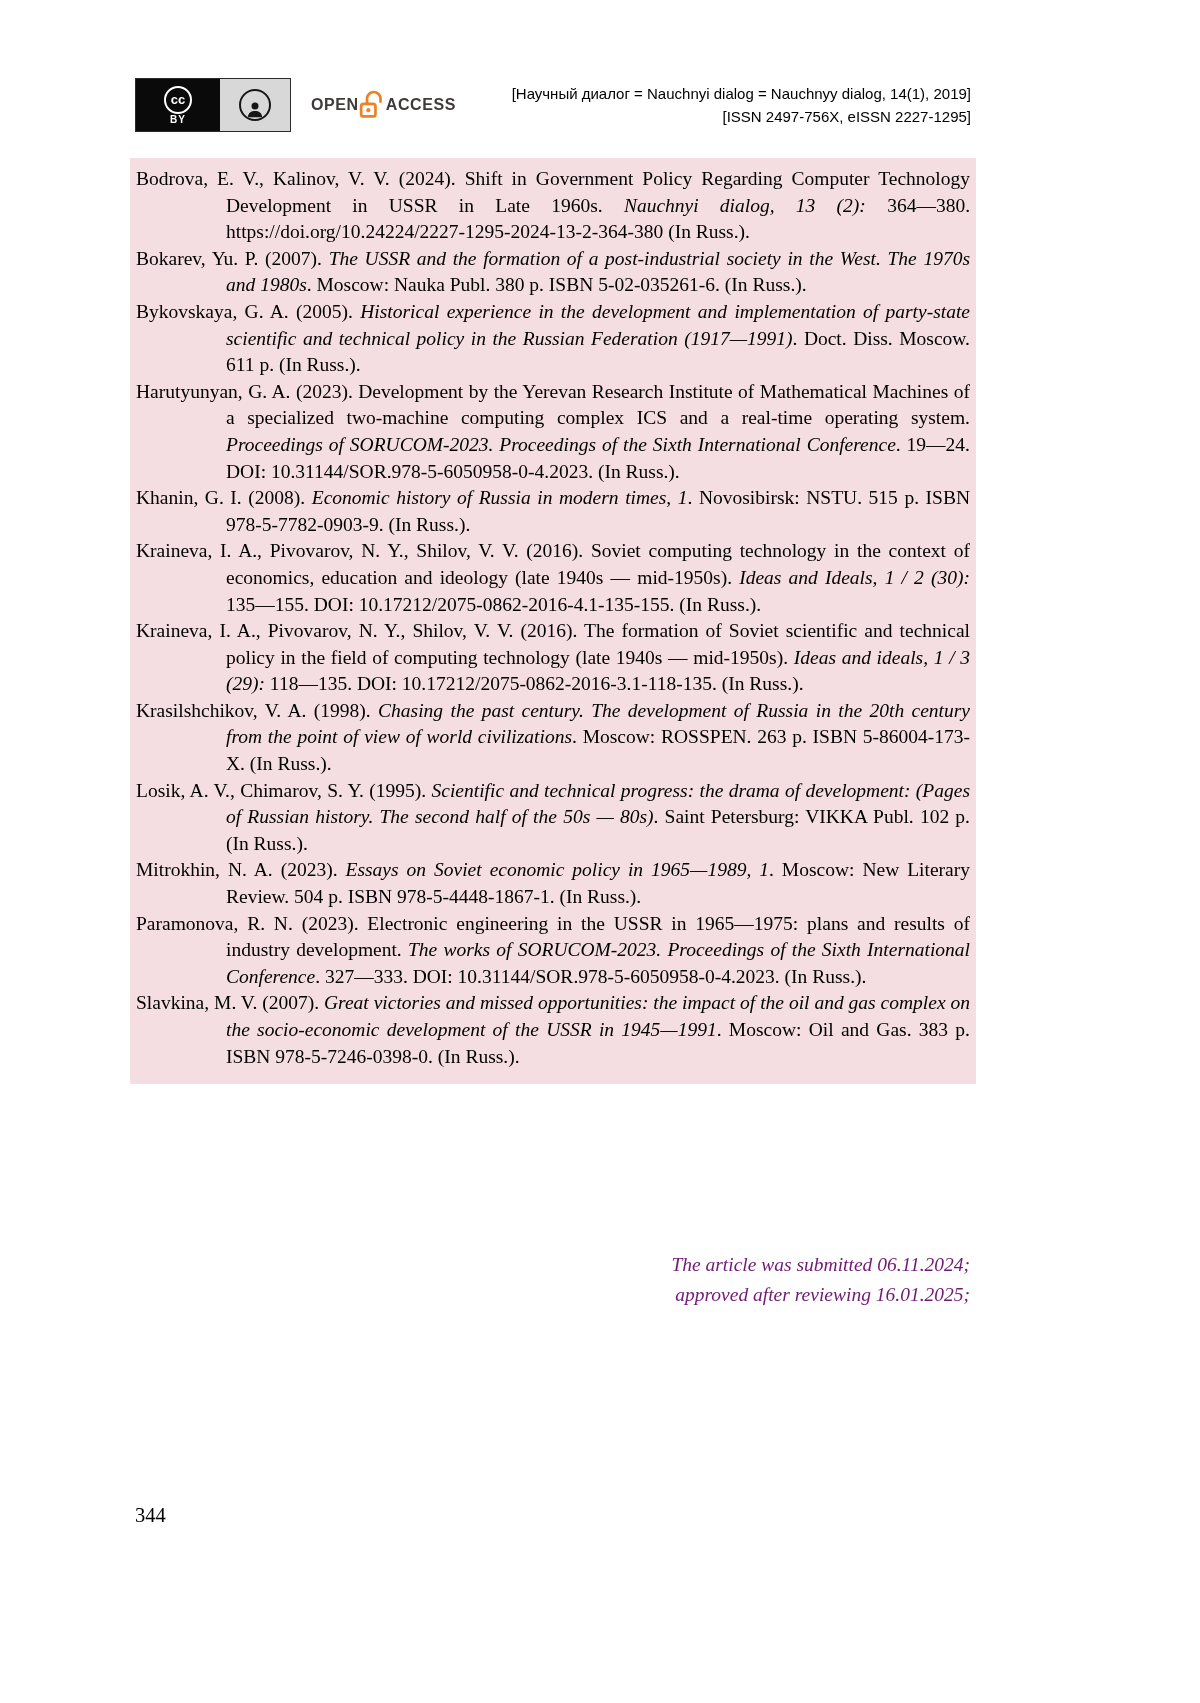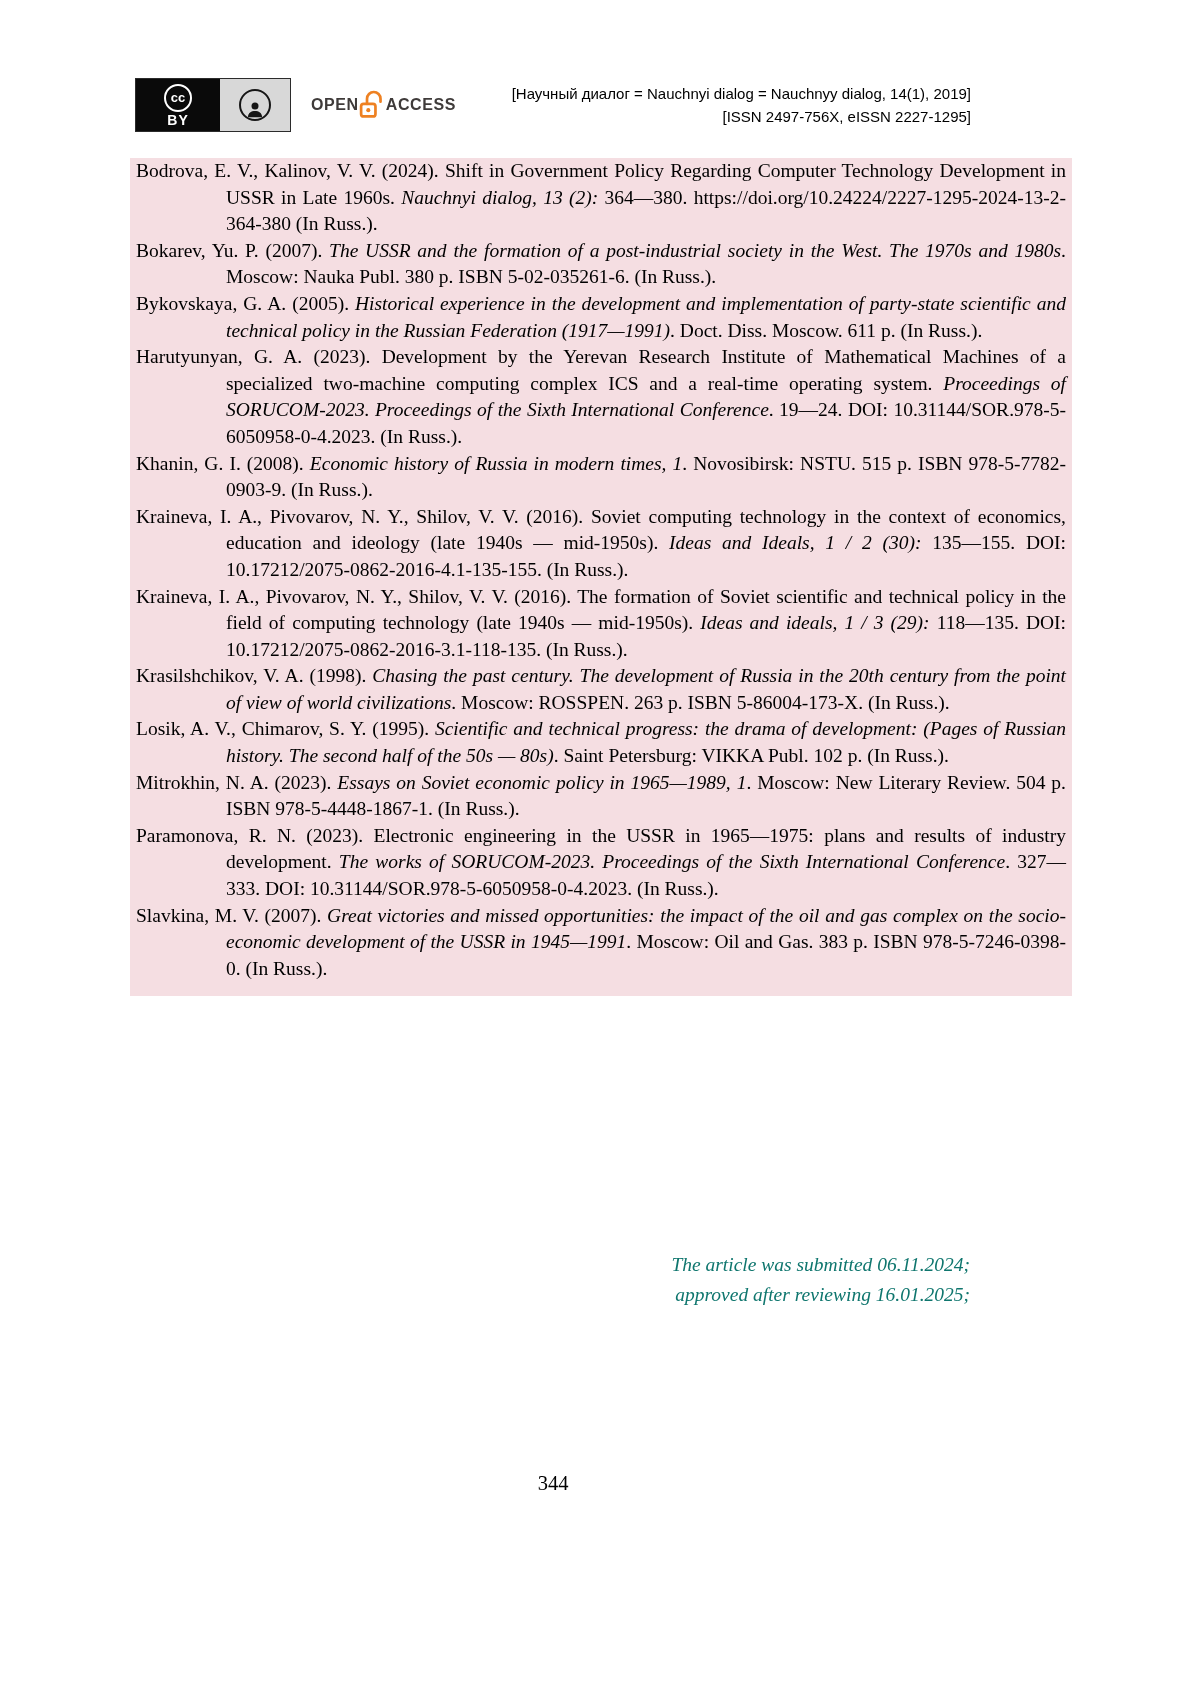--- a/index.html
+++ b/index.html
@@ -26,21 +26,21 @@
     display: flex; flex-direction: column; align-items: center; justify-content: center; gap: 1px;
   }
   .cc-circle {
     width: 28px; height: 28px; border: 2.5px solid #fff; border-radius: 50%;
     display: flex; align-items: center; justify-content: center;
     color: #fff; font-family: "Liberation Sans", sans-serif; font-weight: bold; font-size: 13px;
     line-height: 1;
   }
   .cc-by-label {
     color: #fff; font-family: "Liberation Sans", sans-serif;
-    font-weight: bold; font-size: 14px; letter-spacing: 1px; line-height: 1;
+    font-weight: bold; font-size: 10px; letter-spacing: 1px; line-height: 1;
   }
   .cc-right {
     flex: 1; background: #d8d8d8; display: flex; align-items: center; justify-content: center;
   }
   .person-circle {
     width: 32px; height: 32px; border: 2.5px solid #161616; border-radius: 50%;
     display: flex; align-items: flex-end; justify-content: center; overflow: hidden; background: #d8d8d8;
   }
 
   .oa-logo { display: flex; align-items: center; gap: 0; }
@@ -51,43 +51,43 @@
   .oa-lock { display: block; }
 
   .header-meta {
     text-align: right;
     font-family: "Liberation Sans", sans-serif;
     font-size: 15px; line-height: 23px; color: #000;
   }
 
   
   .references {
-    position: absolute; left: 130px; top: 158px; width: 942px;
+    position: absolute; left: 130px; top: 158px; width: 846px;
     background: #f5dee2;
-    padding: 0 6px 14px 6px;
+    padding: 8px 6px 14px 6px;
   }
   .ref-entry {
     font-size: 19.5px; line-height: 26.6px;
     text-align: justify;
     padding-left: 90px; text-indent: -90px;
     color: #000;
   }
   .ref-entry span.it { font-style: italic; }
 
   
   .submission {
     position: absolute; top: 1250px; right: 230px;
     text-align: right; font-style: italic;
-    font-size: 19.5px; line-height: 29.5px; color: #0f766e;
+    font-size: 19.5px; line-height: 29.5px; color: #701a75;
   }
 
   
   .page-number {
-    position: absolute; top: 1472px; left: 135px; width: 836px;
-    text-align: center; font-size: 20.5px; color: #000;
+    position: absolute; top: 1504px; left: 135px; width: 836px;
+    text-align: left; font-size: 20.5px; color: #000;
   }
 </style>
 </head>
 <body>
 
 <div class="page">
 
   <header class="header">
     <div class="logos">
 

